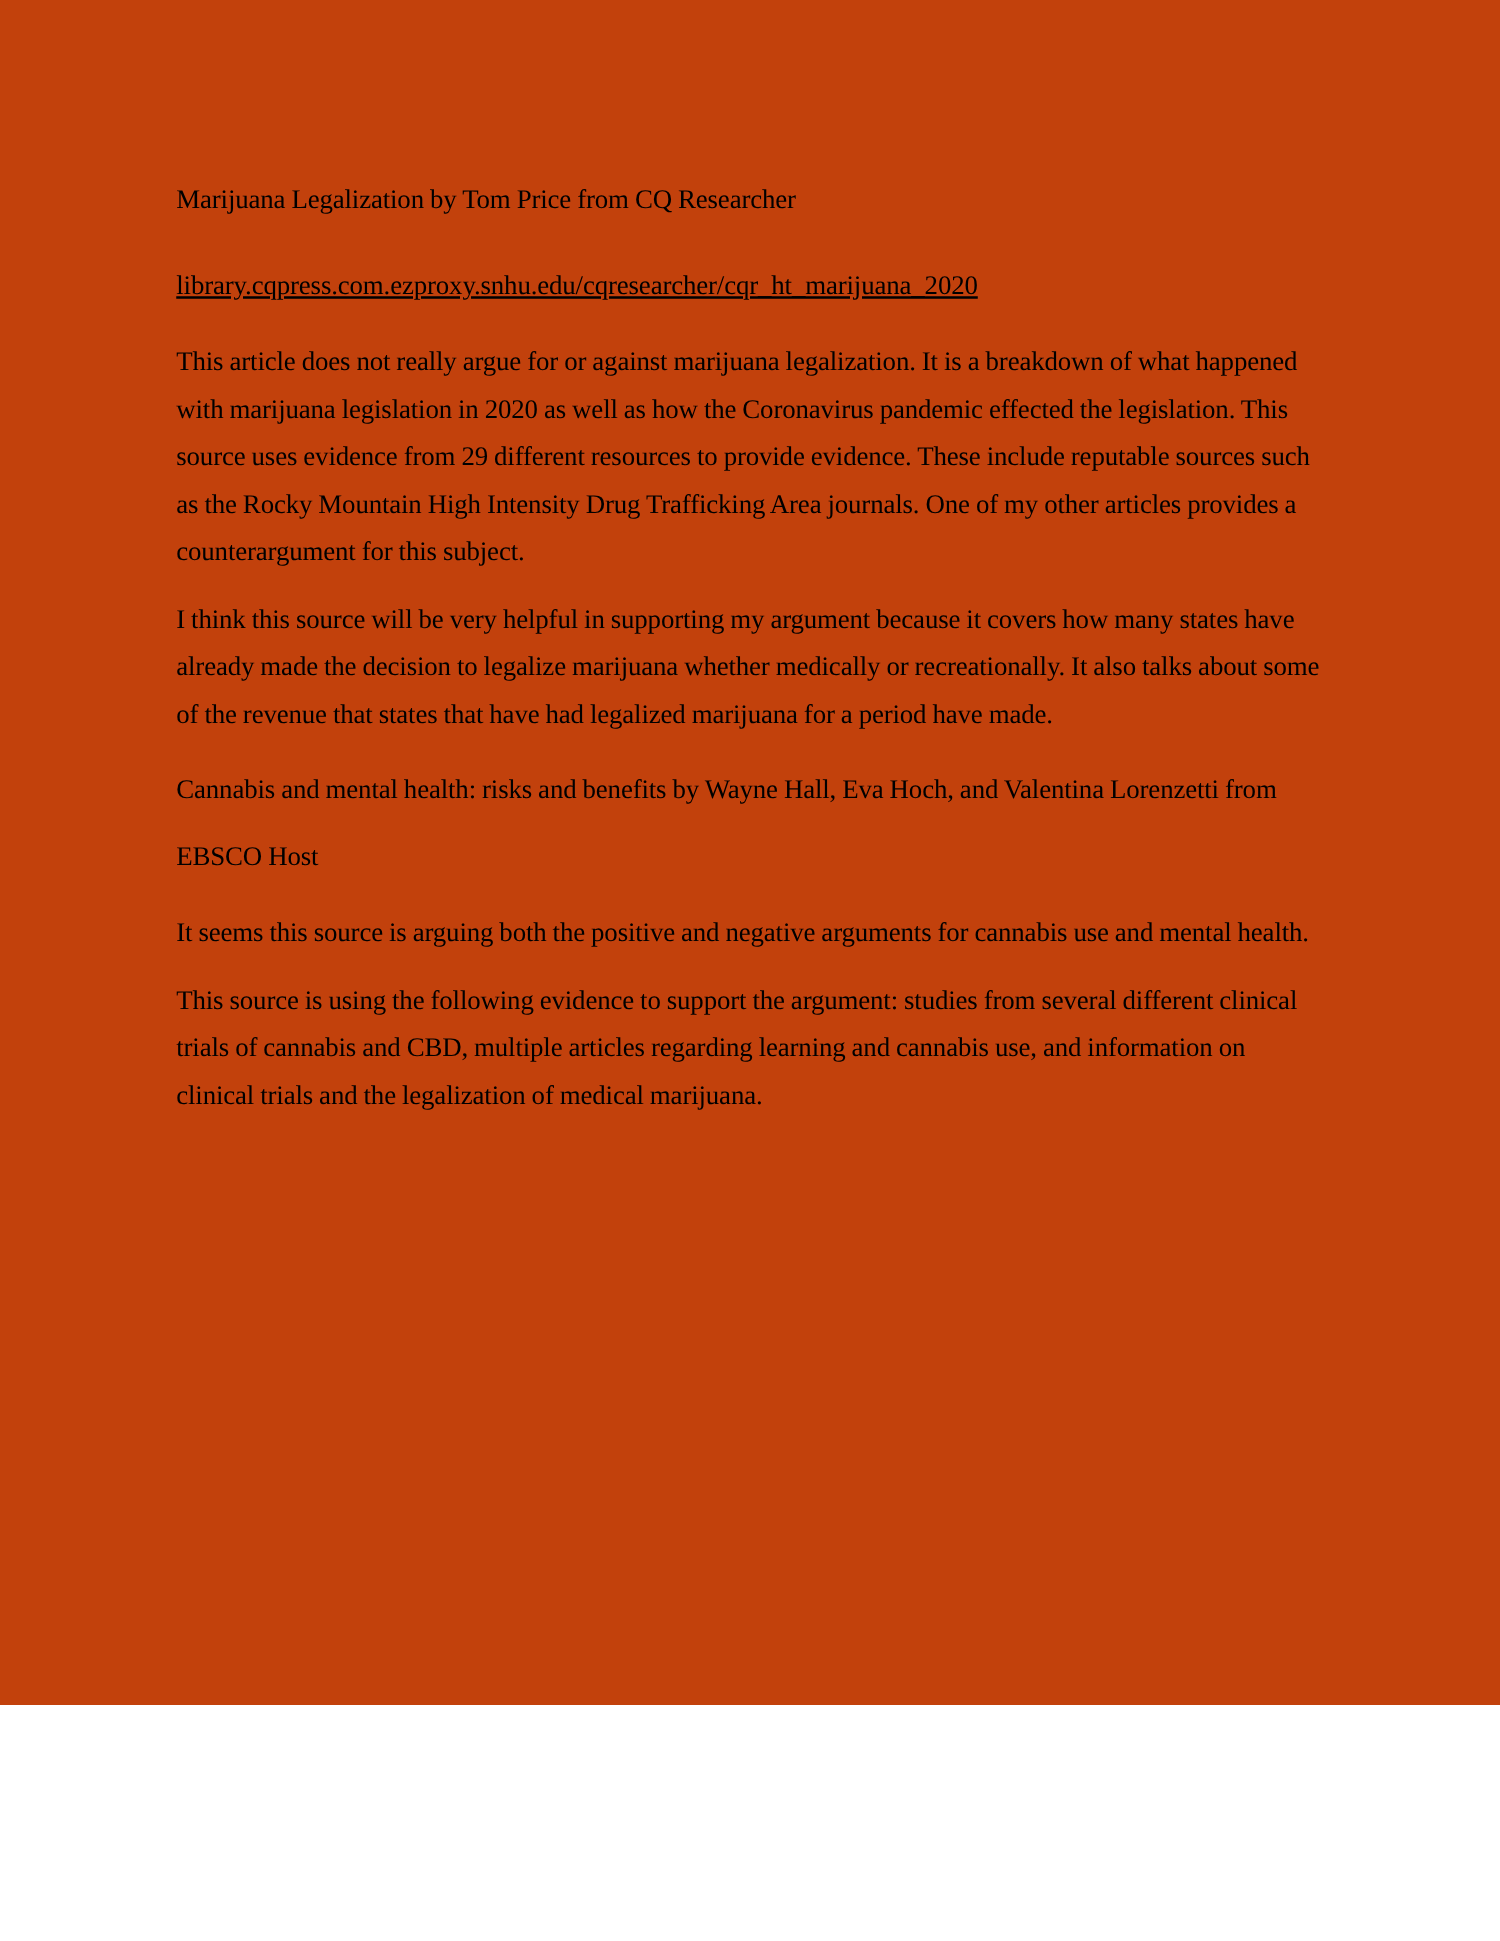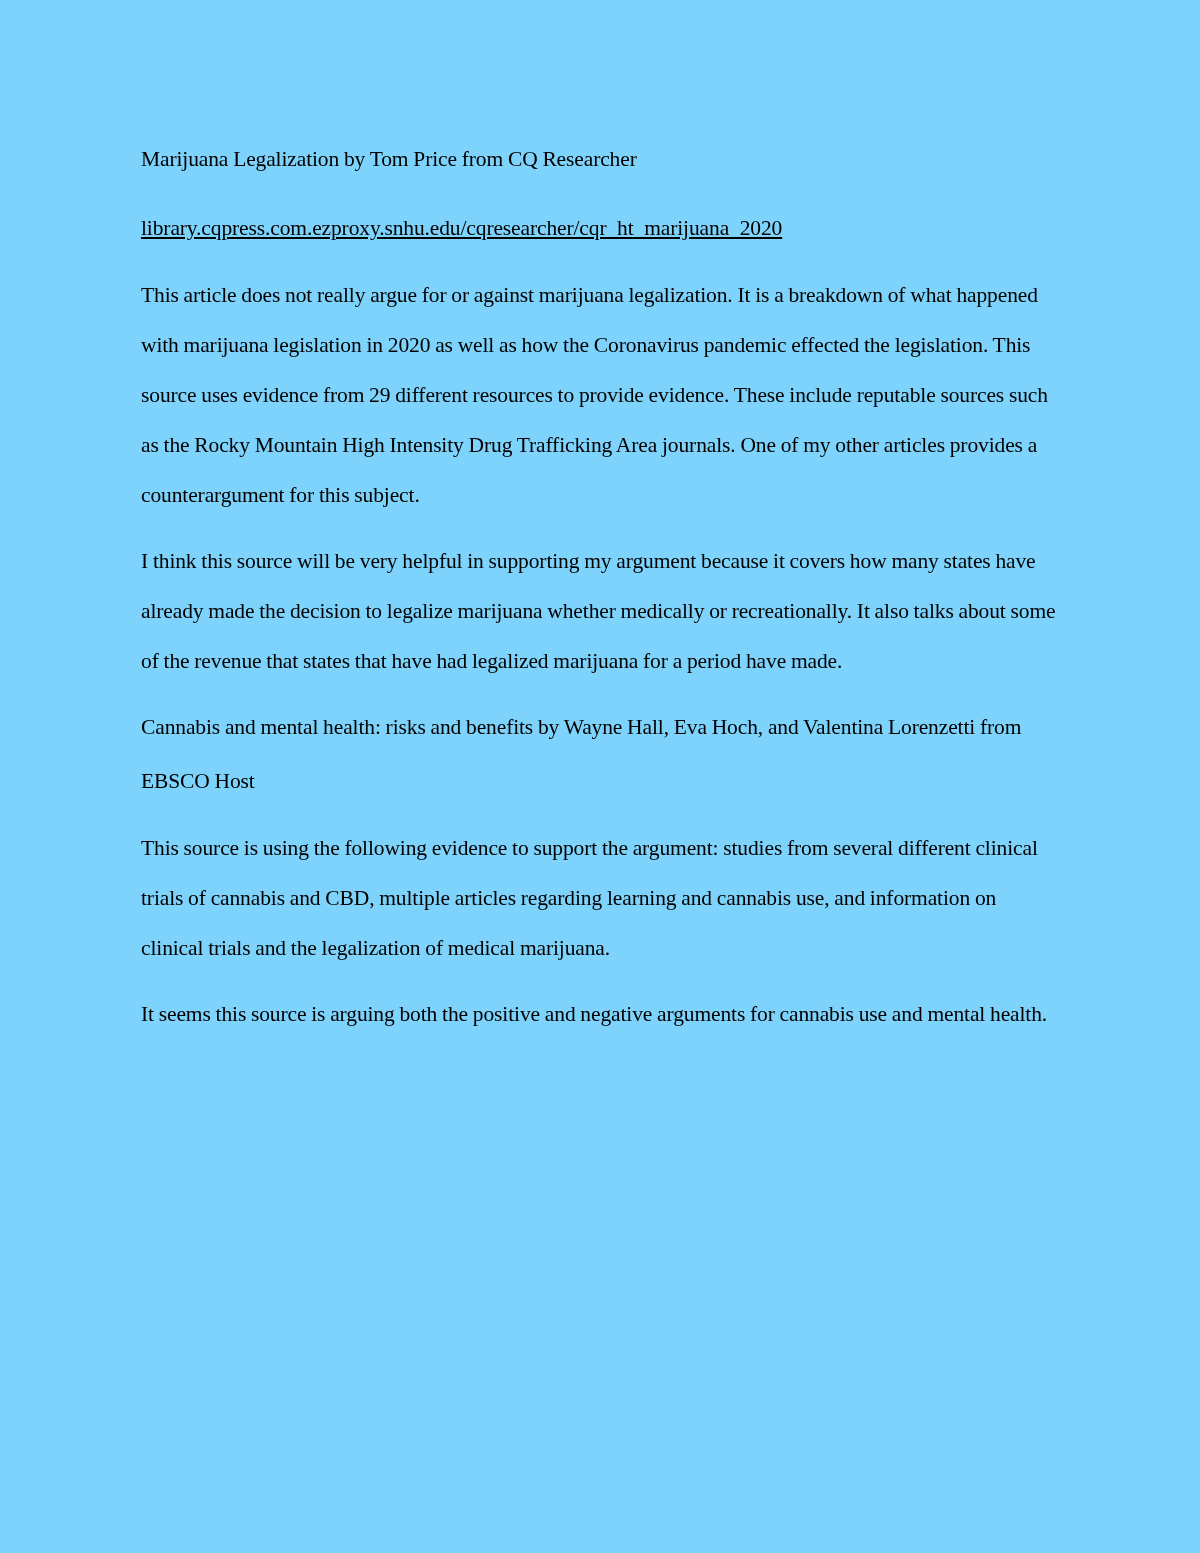--- a/index.html
+++ b/index.html
@@ -8,23 +8,23 @@
     padding: 0;
     background: #ffffff;
   }
   body {
     font-family: "Liberation Serif", "DejaVu Serif", serif;
     color: #000000;
   }
   .page {
     position: relative;
     width: 1200px;
-    height: 1553px;
+    height: 1364px;
     margin: 0 auto;
-    background: #7dd3fc;
+    background: #c2410c;
     overflow: hidden;
     box-sizing: border-box;
   }
   .doc-body {
     position: absolute;
     left: 141px;
     top: 133px;
     width: 915px;
   }
   .block {
@@ -38,21 +38,21 @@
   }
   .block + .block {
     margin-top: 15.5px;
   }
   .src-head {
     font-size: 21.5px;
     line-height: 53.2px;
   }
   .para {
     font-size: 21.5px;
-    line-height: 50px;
+    line-height: 38px;
   }
   
   .url-line {
     white-space: nowrap;
     text-decoration: underline;
   }
 </style>
 </head>
 <body>
 
@@ -63,18 +63,18 @@
 
     <div class="block src-head url-line">library.cqpress.com.ezproxy.snhu.edu/cqresearcher/cqr_ht_marijuana_2020</div>
 
     <p class="block para">This article does not really argue for or against marijuana legalization. It is a breakdown of what happened with marijuana legislation in 2020 as well as how the Coronavirus pandemic effected the legislation. This source uses evidence from 29 different resources to provide evidence. These include reputable sources such as the Rocky Mountain High Intensity Drug Trafficking Area journals. One of my other articles provides a counterargument for this subject.</p>
 
 
     <p class="block para">I think this source will be very helpful in supporting my argument because it covers how many states have already made the decision to legalize marijuana whether medically or recreationally. It also talks about some of the revenue that states that have had legalized marijuana for a period have made.</p>
 
     <div class="block src-head">Cannabis and mental health: risks and benefits by Wayne Hall, Eva Hoch, and Valentina Lorenzetti from EBSCO Host</div>
 
+    <p class="block para">It seems this source is arguing both the positive and negative arguments for cannabis use and mental health.</p>
+
     <p class="block para">This source is using the following evidence to support the argument: studies from several different clinical trials of cannabis and CBD, multiple articles regarding learning and cannabis use, and information on clinical trials and the legalization of medical marijuana.</p>
-
-    <p class="block para">It seems this source is arguing both the positive and negative arguments for cannabis use and mental health.</p>
 
   </div>
 </div>
 
 </body></html>

